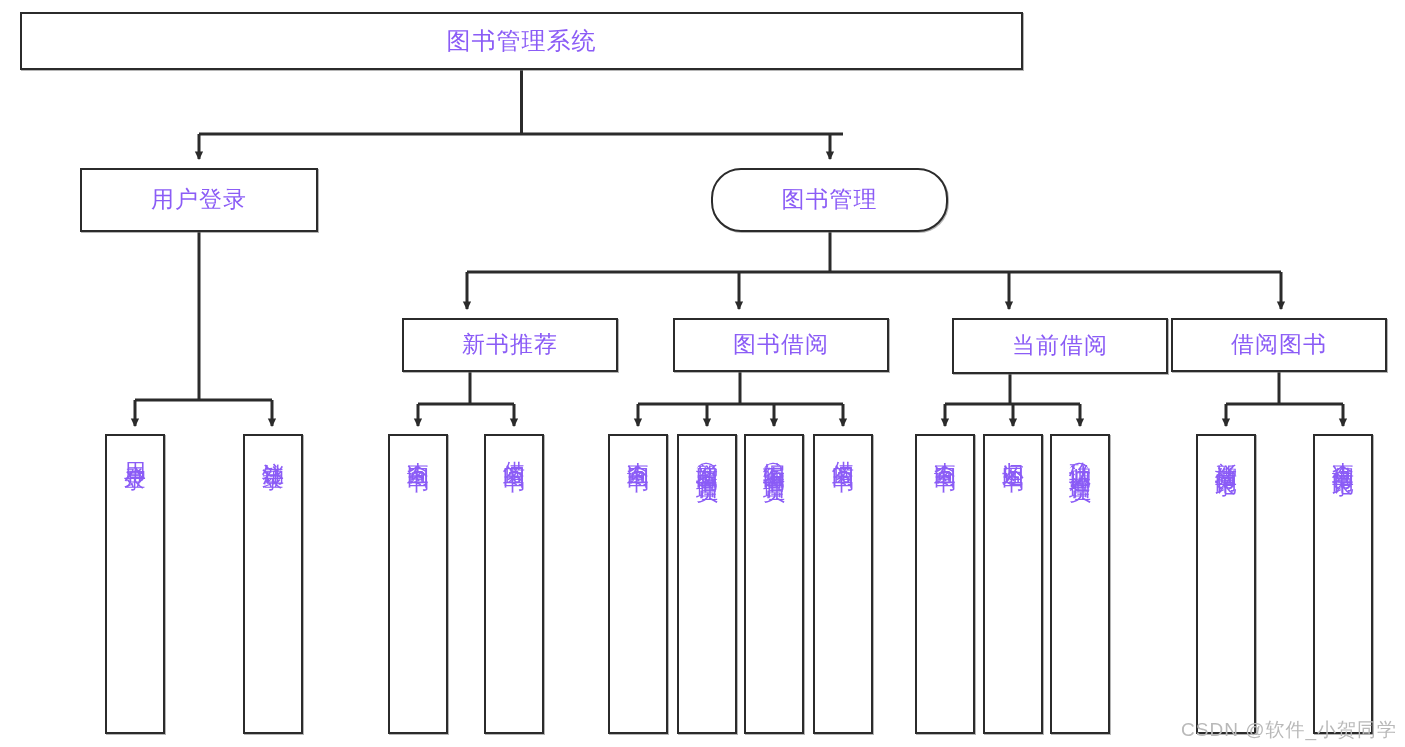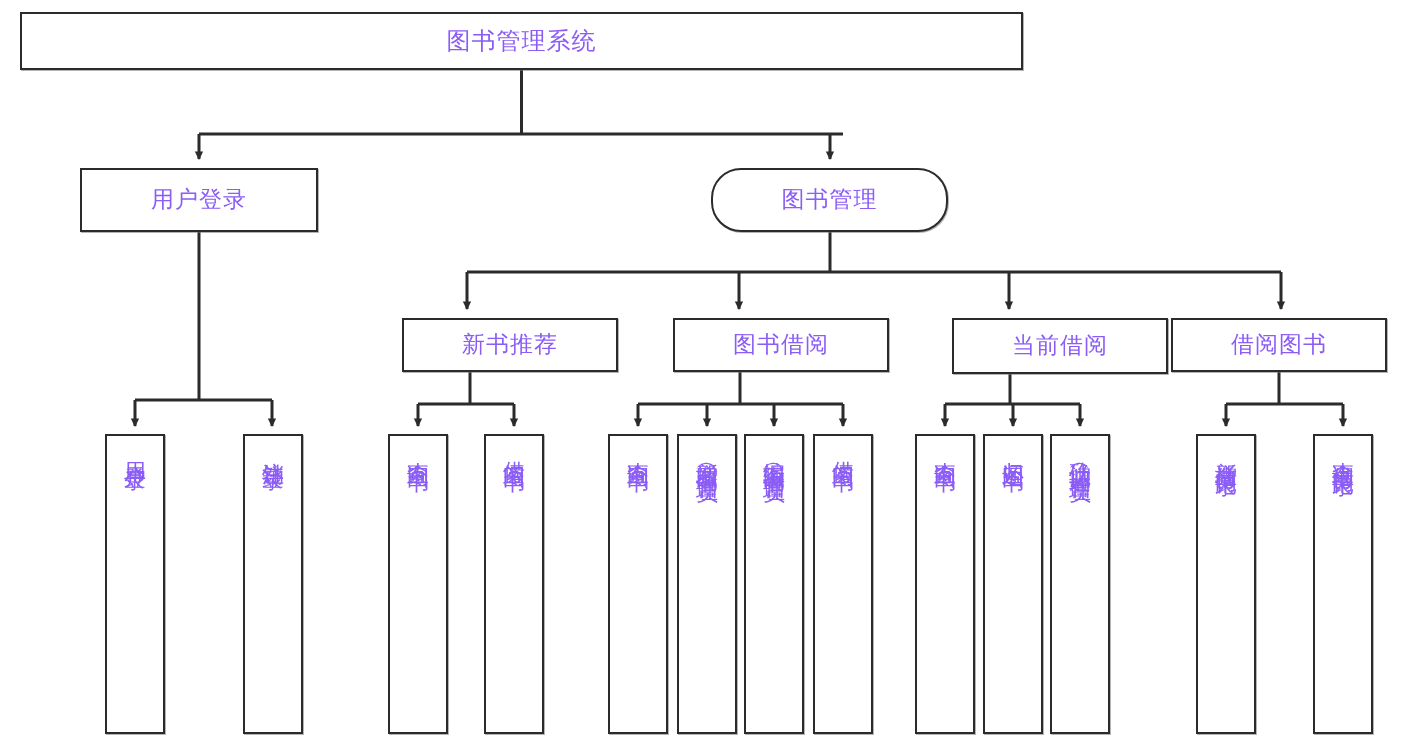--- a/index.html
+++ b/index.html
@@ -181,13 +181,14 @@
     <span class="label">确认归还（管理员）</span>
   </div>
 
   <div class="node v" style="left:1196px;top:434px;width:60px;height:300px;">
     <span class="label">新增借阅记录</span>
   </div>
   <div class="node v" style="left:1313px;top:434px;width:60px;height:300px;">
     <span class="label">查询借阅记录</span>
   </div>
 
+  <div class="watermark">CSDN @软件_小贺同学</div>
 </div>
 
 </body></html>

